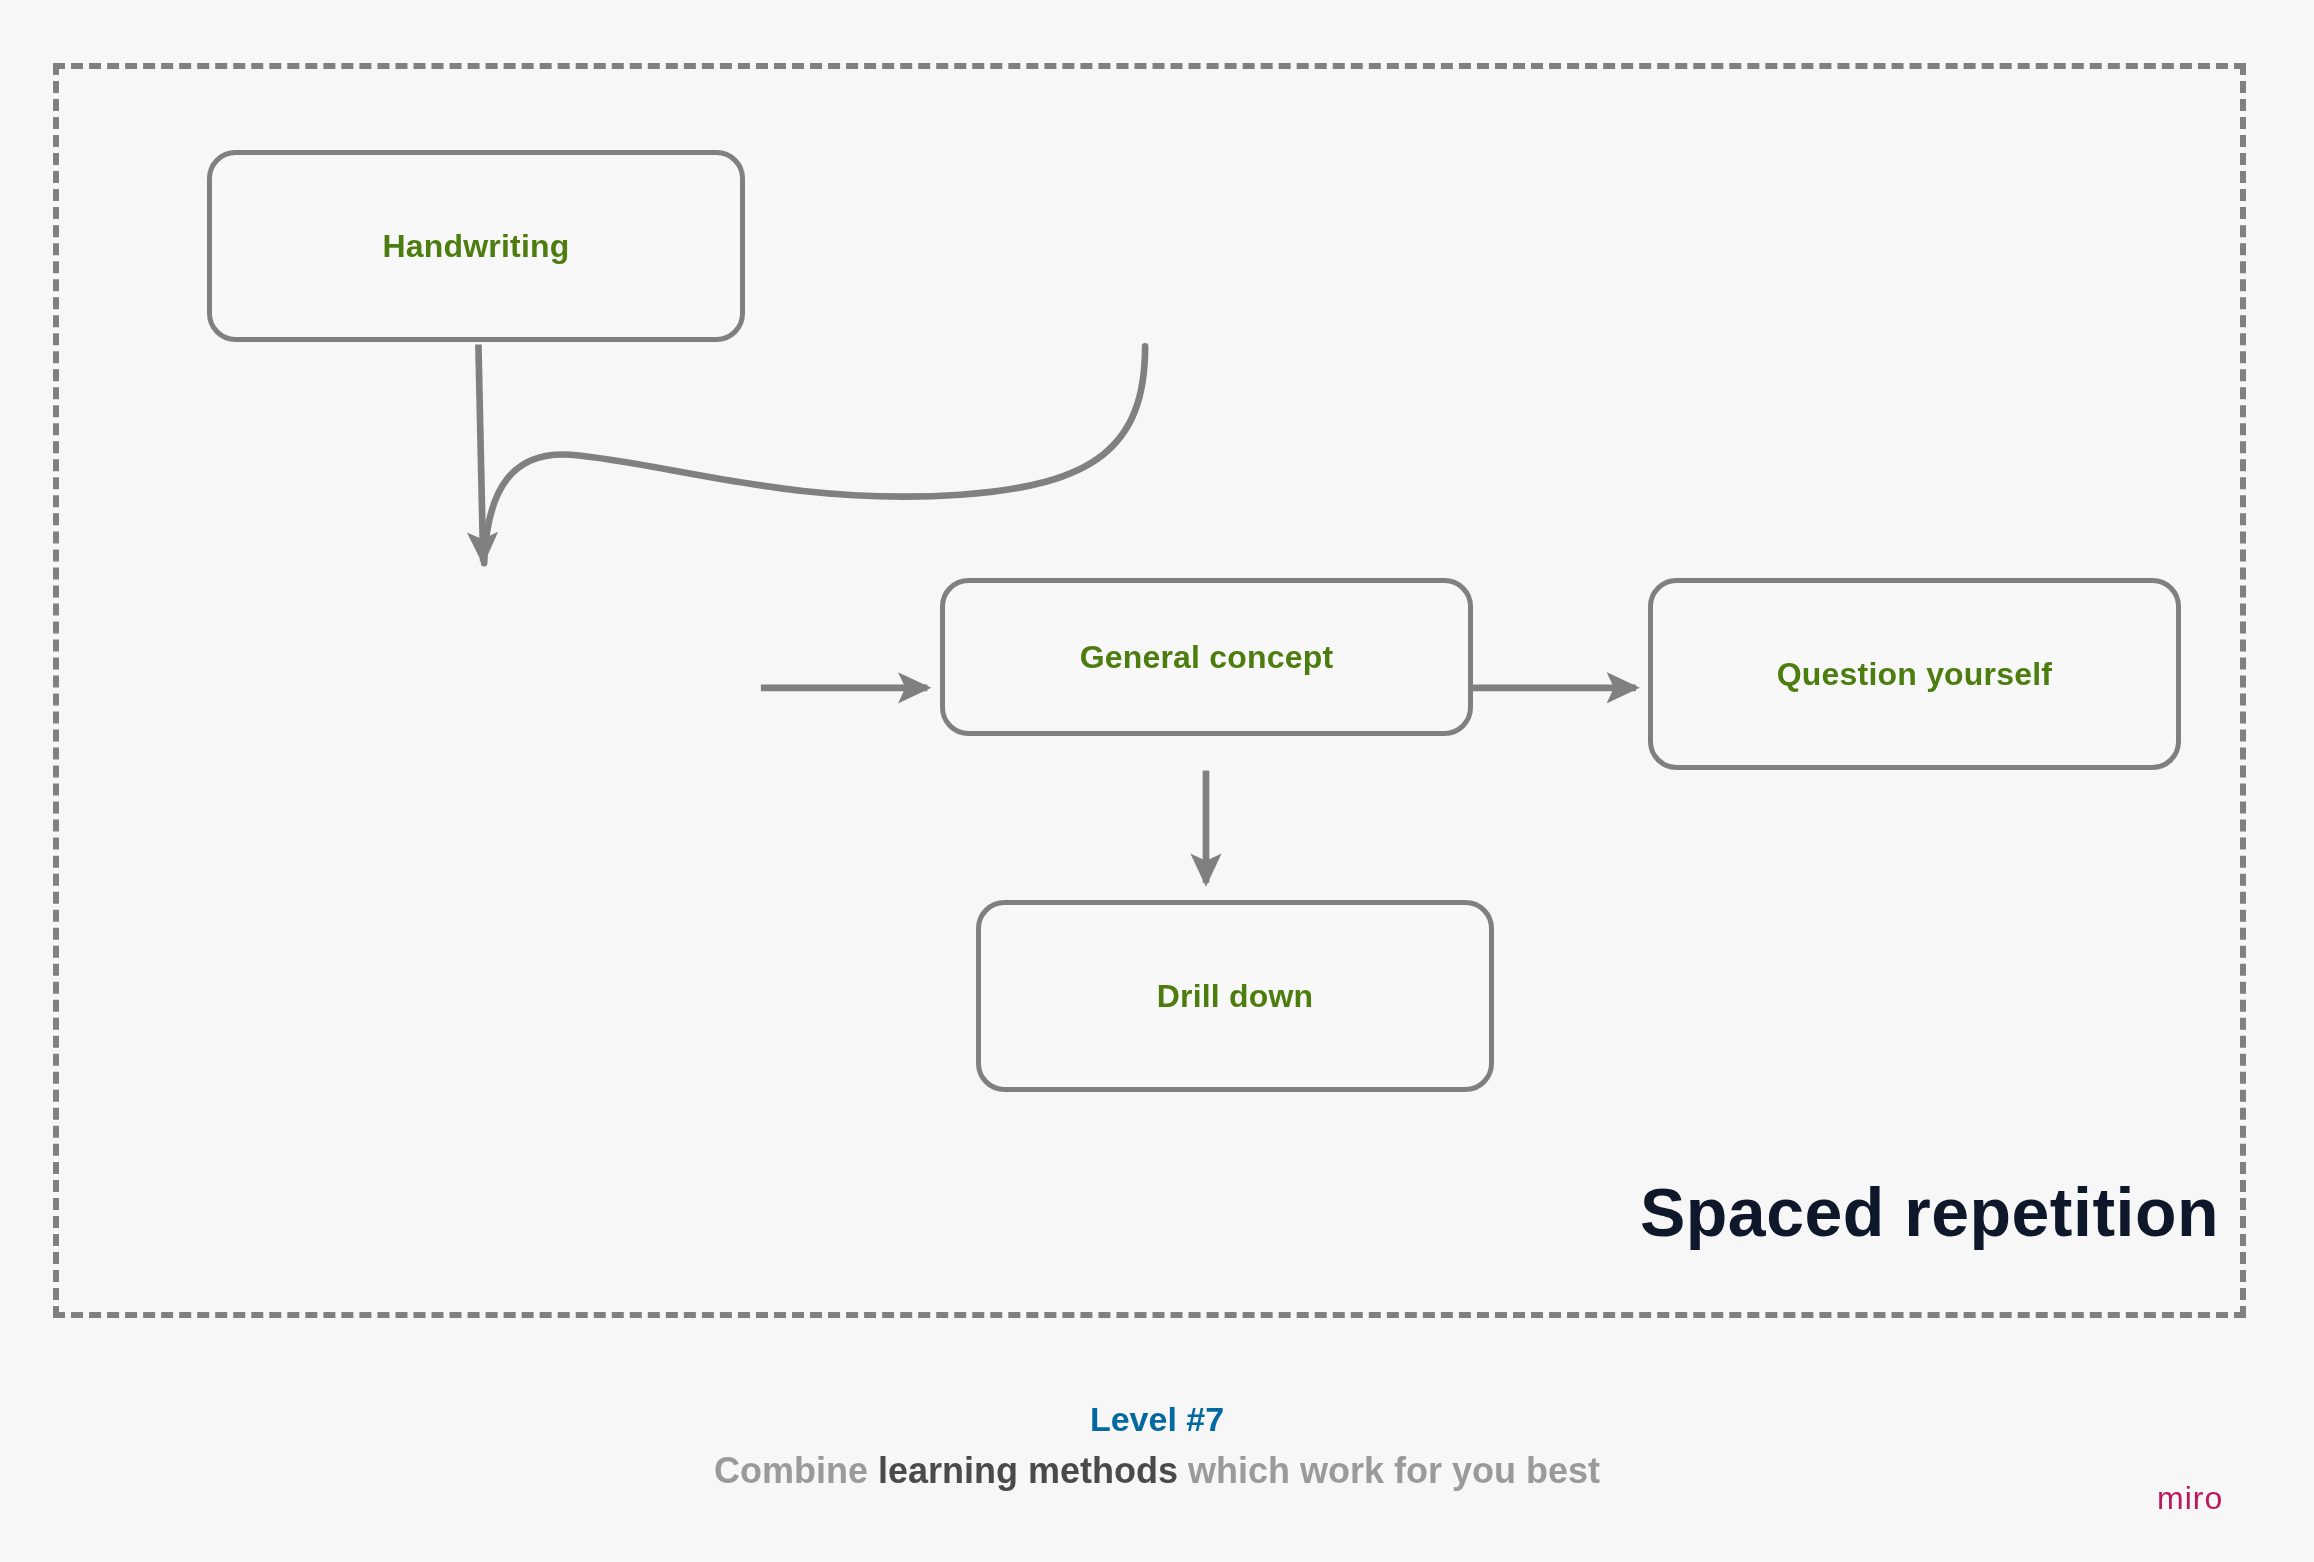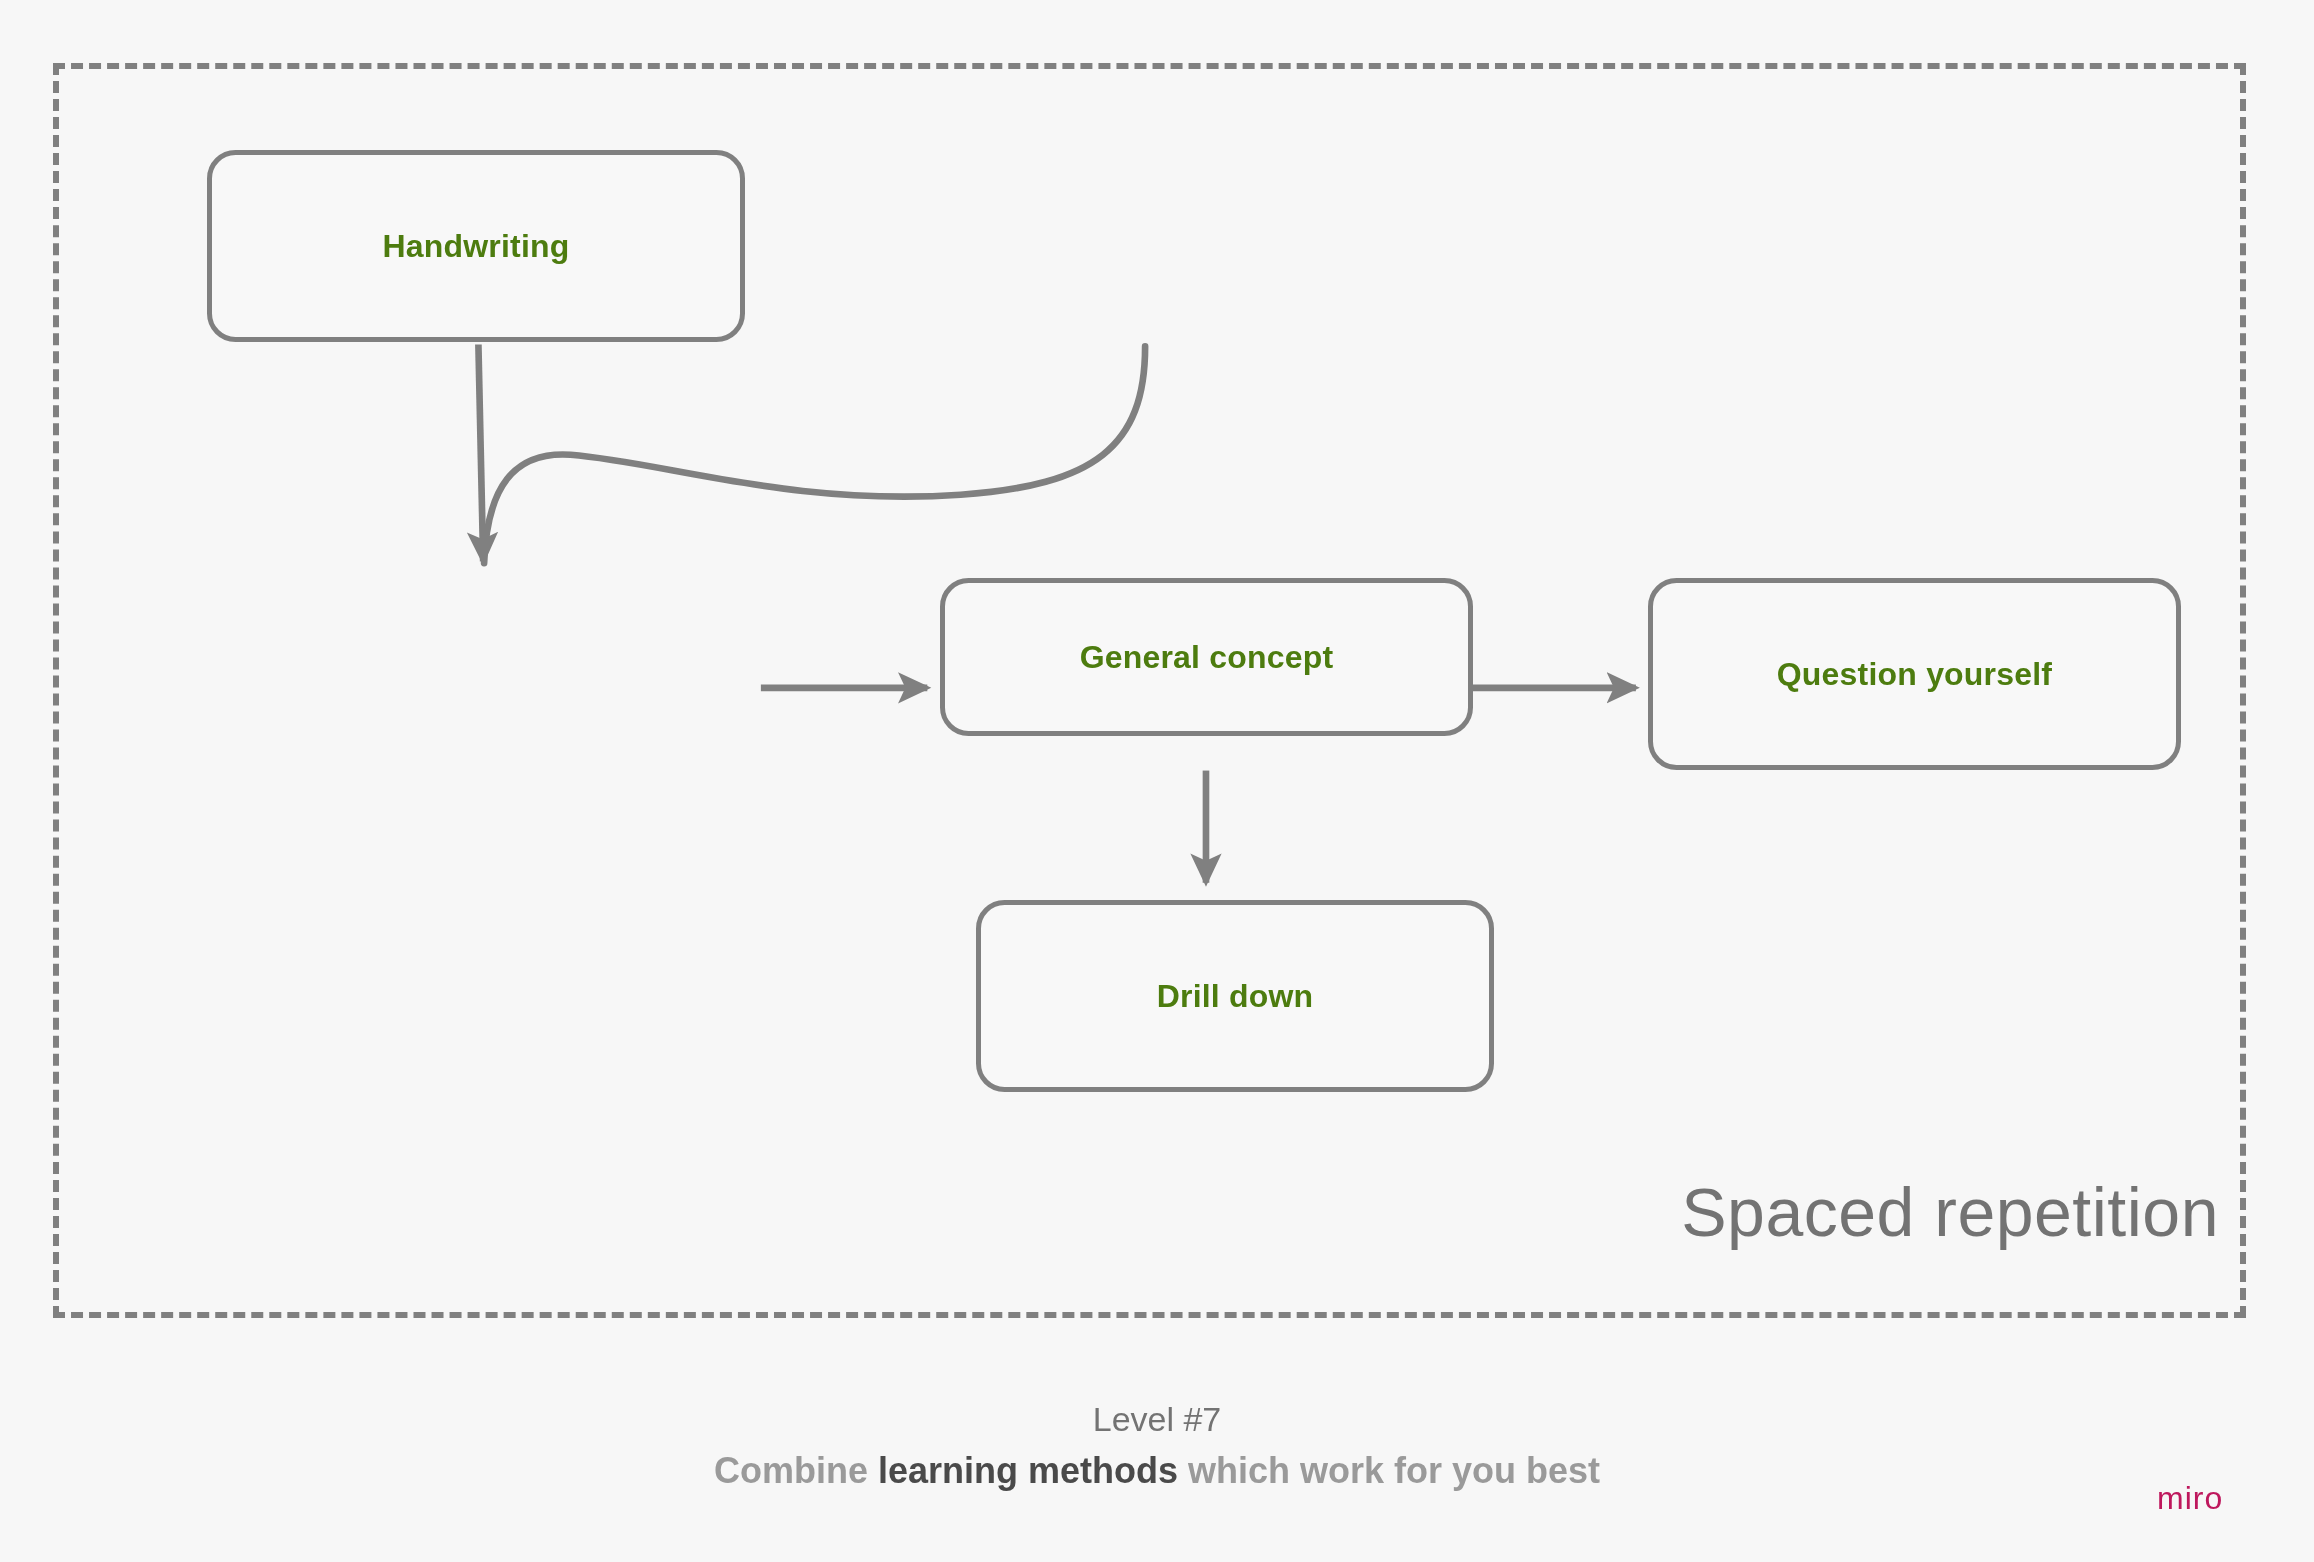--- a/index.html
+++ b/index.html
@@ -62,39 +62,39 @@
     width: 2314px;
     height: 1563px;
     pointer-events: none;
   }
 
   
   #group-title {
     position: absolute;
     right: 95px;
     top: 1173px;
-    color: #737373;
+    color: #0f172a;
     font-size: 68px;
-    font-weight: normal;
+    font-weight: bold;
     letter-spacing: 0.5px;
     white-space: nowrap;
   }
 
   
   #footer {
     position: absolute;
     left: 0;
     top: 1398px;
     width: 2314px;
     text-align: center;
   }
   #footer-line1 {
-    color: #737373;
+    color: #0369a1;
     font-size: 34px;
-    font-weight: normal;
+    font-weight: bold;
     line-height: 1.25;
   }
   #footer-line2 {
     color: #9a9a9a;
     font-size: 36px;
     font-weight: bold;
     line-height: 1.3;
     margin-top: 7.6px;
   }
   #footer-line2 .emph {

